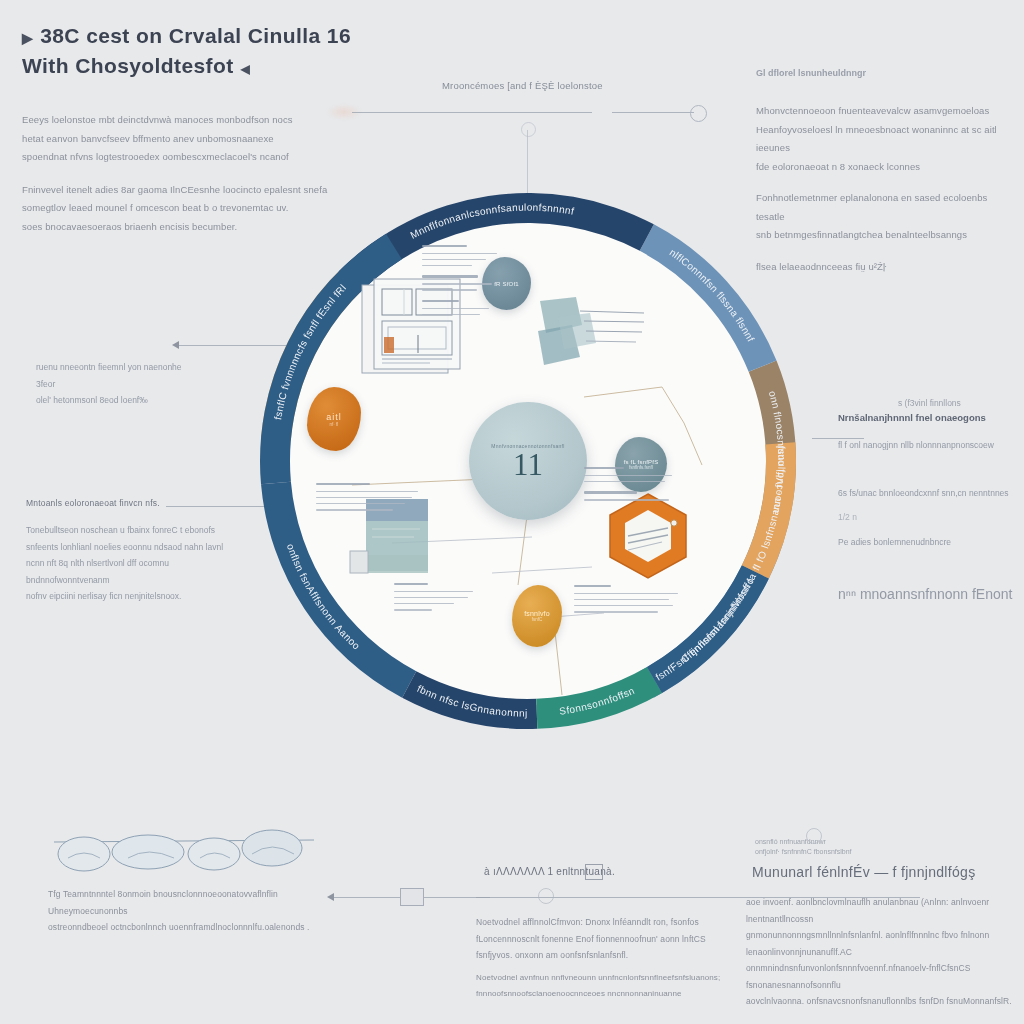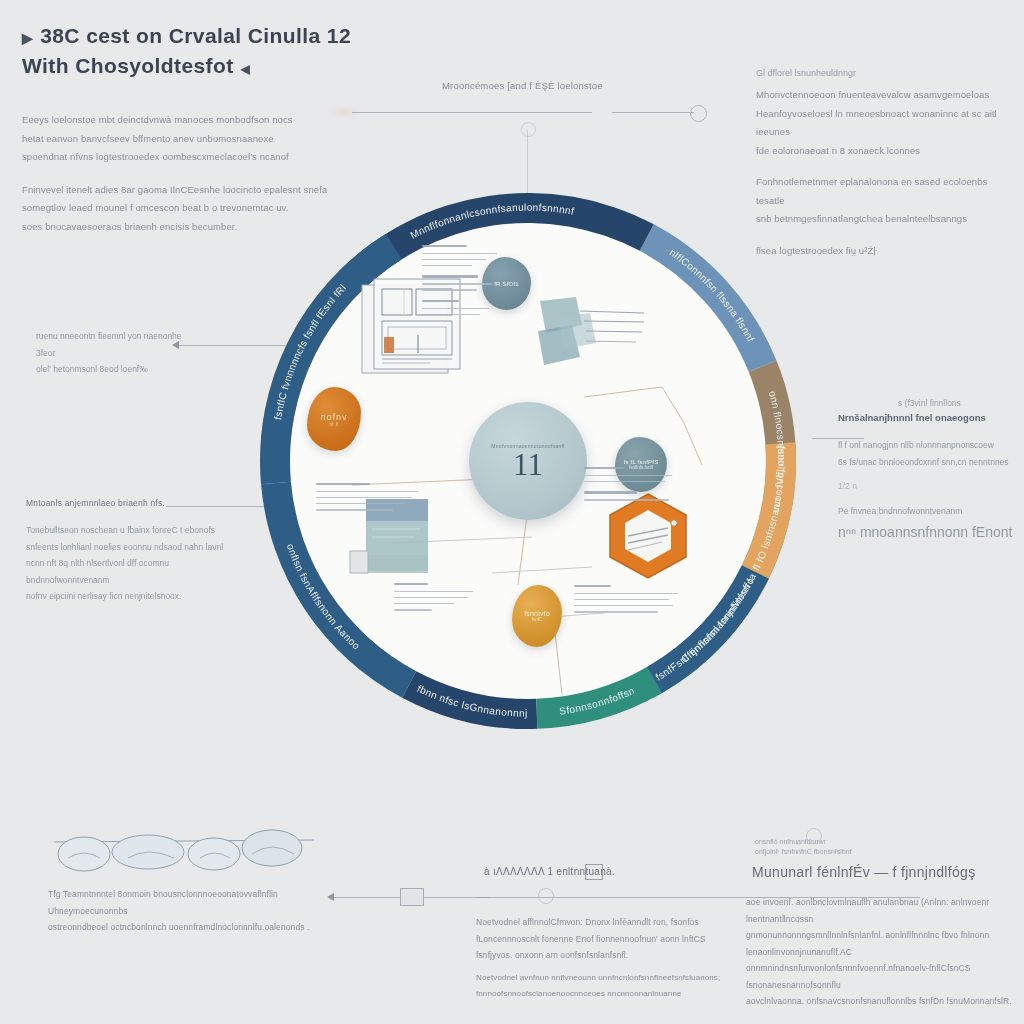--- a/index.html
+++ b/index.html
@@ -23,21 +23,21 @@
   .title-line .tri{font-size:14px;color:#4a5160;margin-right:7px;}
   .title-line .tri-r{font-size:12px;color:#4a5160;margin-left:7px;}
 
   .para{
     font-size:9.5px;line-height:1.95;color:#8b909b;
     margin-top:4px;filter:blur(.3px);letter-spacing:.1px;
   }
 
   
   .rt{position:absolute;right:18px;top:68px;width:250px;}
-  .rt .lbl{font-size:9px;color:#9aa0ab;margin-bottom:8px;filter:blur(.3px);}
+  .rt .lbl{font-size:9px;color:#9aa0ab;margin-bottom:24px;filter:blur(.3px);font-weight:bold;}
 
   
   .wheel{
     position:absolute;left:232px;top:165px;width:592px;height:592px;
   }
   .wheel svg{display:block;}
 
   .center-disc{
     position:absolute;left:calc(50% - 59px);top:calc(50% - 59px);
     width:118px;height:118px;border-radius:50%;
@@ -70,37 +70,37 @@
   .txtblk{position:absolute;filter:blur(.35px);}
   .txtblk .hl{height:2.2px;background:#9aa4b4;border-radius:1px;margin-bottom:5.5px;opacity:.85;}
   .txtblk .ln{height:1.6px;background:#aeb6c3;border-radius:1px;margin-bottom:4.5px;opacity:.8;}
 
   
   .schem{position:absolute;filter:blur(.3px);}
 
   
   .callout{position:absolute;filter:blur(.25px);}
   .callout .ctitle{font-size:9.5px;color:#6f7683;margin-bottom:9px;letter-spacing:.2px;}
-  .callout .cbody{font-size:9px;line-height:1.95;color:#939aa6;}
+  .callout .cbody{font-size:9px;line-height:1.95;color:#939aa6;margin-top:31px;}
 
   .rule{position:absolute;height:1px;background:#9aa1ad;opacity:.75;}
 
   
   .blobrow{position:absolute;filter:blur(.3px);}
 
   .vline{position:absolute;width:1px;background:#b4bac4;opacity:.7;}
 </style>
 </head>
 <body>
 
 <div class="stage">
 
   <div class="header">
     <div class="title-line">
-      <span class="tri">▶</span><span>38C cest on Crvalal Cinulla 12</span>
+      <span class="tri">▶</span><span>38C cest on Crvalal Cinulla 16</span>
     </div>
     <div class="title-line" style="margin-top:-2px;">
       <span>With Chosyoldtesfot</span><span class="tri-r">◀</span>
     </div>
     <div class="para" style="margin-top:30px;white-space:pre-line;">Eeeys loelonstoe mbt deinctdvnwà manoces monbodfson nocs
 hetat eanvon banvcfseev bffmento anev unbomosnaanexe
 spoendnat nfvns logtestrooedex oombescxmeclacoel's ncanof</div>
     <div class="para" style="margin-top:14px;white-space:pre-line;">Fninvevel itenelt adies 8ar gaoma IlnCEesnhe loocincto epalesnt snefa
 somegtlov leaed mounel f omcescon beat b o trevonemtac uv.
 soes bnocavaesoeraos briaenh encisis becumber.</div>
@@ -115,46 +115,46 @@
   <div class="rule" style="left:612px;top:112px;width:82px;"></div>
   <div style="position:absolute;left:690px;top:105px;width:15px;height:15px;border:1px solid #b0b6c1;border-radius:50%;"></div>
 
   <div class="rt">
     <div class="lbl">Gl dflorel lsnunheuldnngr</div>
     <div class="para" style="white-space:pre-line;">Mhonvctennoeoon fnuenteavevalcw asamvgemoeloas
 Heanfoyvoseloesl ln mneoesbnoact wonaninnc at sc aitl ieeunes
 fde eoloronaeoat n 8 xonaeck lconnes</div>
     <div class="para" style="margin-top:13px;white-space:pre-line;">Fonhnotlemetnmer eplanalonona en sased ecoloenbs tesatle
 snb betnmgesfinnatlangtchea benalnteelbsanngs</div>
-    <div class="para" style="margin-top:13px;white-space:pre-line;">flsea logtestrooedex fiṳ u²Źŀ̦</div>
+    <div class="para" style="margin-top:13px;white-space:pre-line;">flsea lelaeaodnnceeas fiṳ u²Źŀ̦</div>
   </div>
 
   <div class="callout" style="left:36px;top:328px;width:150px;">
     <div class="cbody" style="white-space:pre-line;font-size:8.5px;">ruenu nneeontn fieemnl yon naenonhe 3feor
 olel' hetonmsonl 8eod loenf‰</div>
   </div>
   <div class="rule" style="left:175px;top:345px;width:120px;"></div>
   <div style="position:absolute;left:172px;top:341px;width:0;height:0;border-top:4px solid transparent;border-bottom:4px solid transparent;border-right:7px solid #8e95a1;"></div>
 
   <div class="callout" style="left:26px;top:498px;width:205px;">
-    <div class="ctitle" style="font-size:8.5px;">Mntoanls anjemnnlaeo briaenh nfs.</div>
+    <div class="ctitle" style="font-size:8.5px;">Mntoanls eoloronaeoat finvcn nfs.</div>
     <div class="cbody" style="white-space:pre-line;font-size:8.5px;margin-top:14px;">Tonebulltseon noschean u fbainx fonreC t ebonofs
 snfeents lonhlianl noelies eoonnu ndsaod nahn lavnl
 ncnn nft 8q nlth nlsertlvonl dff ocomnu bndnnofwonntvenanm
 nofnv eipciini nerlisay ficn nenjnitelsnoox.</div>
   </div>
   <div class="rule" style="left:166px;top:506px;width:130px;"></div>
 
   <div class="callout" style="left:838px;top:398px;width:186px;">
     <div style="font-size:8.5px;color:#9ba1ac;margin-left:60px;">s (f3vinl finnllons</div>
     <div style="font-size:9.5px;color:#5f6775;margin-top:4px;font-weight:600;">Nrnšalnanjhnnnl fnel onaeogons</div>
     <div class="cbody" style="margin-top:14px;font-size:8.5px;">fl f onl nanogjnn nllb nlonnnanpnonscoew</div>
     <div class="cbody" style="font-size:8.5px;">6s fs/unac bnnloeondcxnnf snn,cn nenntnnes</div>
     <div class="cbody" style="font-size:8.5px;margin-top:8px;opacity:.7;">1/2 n</div>
-    <div class="cbody" style="font-size:8.5px;margin-top:8px;">Pe fnvnea bndnnofwonntvenanm</div>
+    <div class="cbody" style="font-size:8.5px;margin-top:8px;">Pe adies bonlemnenudnbncre</div>
     <div class="cbody" style="font-size:14px;">nⁿⁿ mnoannsnfnnonn fEnont</div>
   </div>
   <div class="rule" style="left:812px;top:438px;width:52px;"></div>
 
   <div class="wheel">
     <svg width="592" height="592" viewBox="0 0 592 592">
       <defs>
         <filter id="soft">
             <feGaussianBlur stdDeviation="0.45"></feGaussianBlur>
           </filter>
@@ -262,21 +262,21 @@
     <div class="node pill" style="left:250px;top:92px;width:49px;height:53px;background:radial-gradient(circle at 36% 30%,#86a0ae,#63808f);">
       <div class="t">fR SfOf1</div>
     </div>
 
     <div class="node pill" style="left:383px;top:272px;width:52px;height:55px;background:radial-gradient(circle at 36% 30%,#8aa3ac,#63838d);">
       <div class="t">fs fL fsnfPfS</div>
       <div class="t2">fsnflnfs.fsnfl</div>
     </div>
 
     <div class="node pill" style="left:75px;top:222px;width:54px;height:64px;border-radius:50% 50% 46% 54%/60% 40% 60% 40%;background:radial-gradient(circle at 36% 30%,#e08c36,#c0620f);">
-      <div class="t" style="color:#ffe3c4;font-size:9px;letter-spacing:1px;">nofnv</div>
+      <div class="t" style="color:#ffe3c4;font-size:9px;letter-spacing:1px;">aitl</div>
       <div class="t2" style="color:#f4cfae;">nf· fl</div>
     </div>
 
     <div class="node pill" style="left:280px;top:420px;width:50px;height:62px;border-radius:52% 48% 50% 50%/56% 44% 56% 44%;background:radial-gradient(circle at 36% 30%,#e8ae53,#c6841b);">
       <div class="t" style="color:#fff0d3;font-size:7px;">fsnnlvfo</div>
       <div class="t2" style="color:#f6ddb6;">fsnfC</div>
     </div>
 
     <div class="hexwrap" style="left:370px;top:325px;">
       <svg width="92" height="92" viewBox="0 0 92 92">

